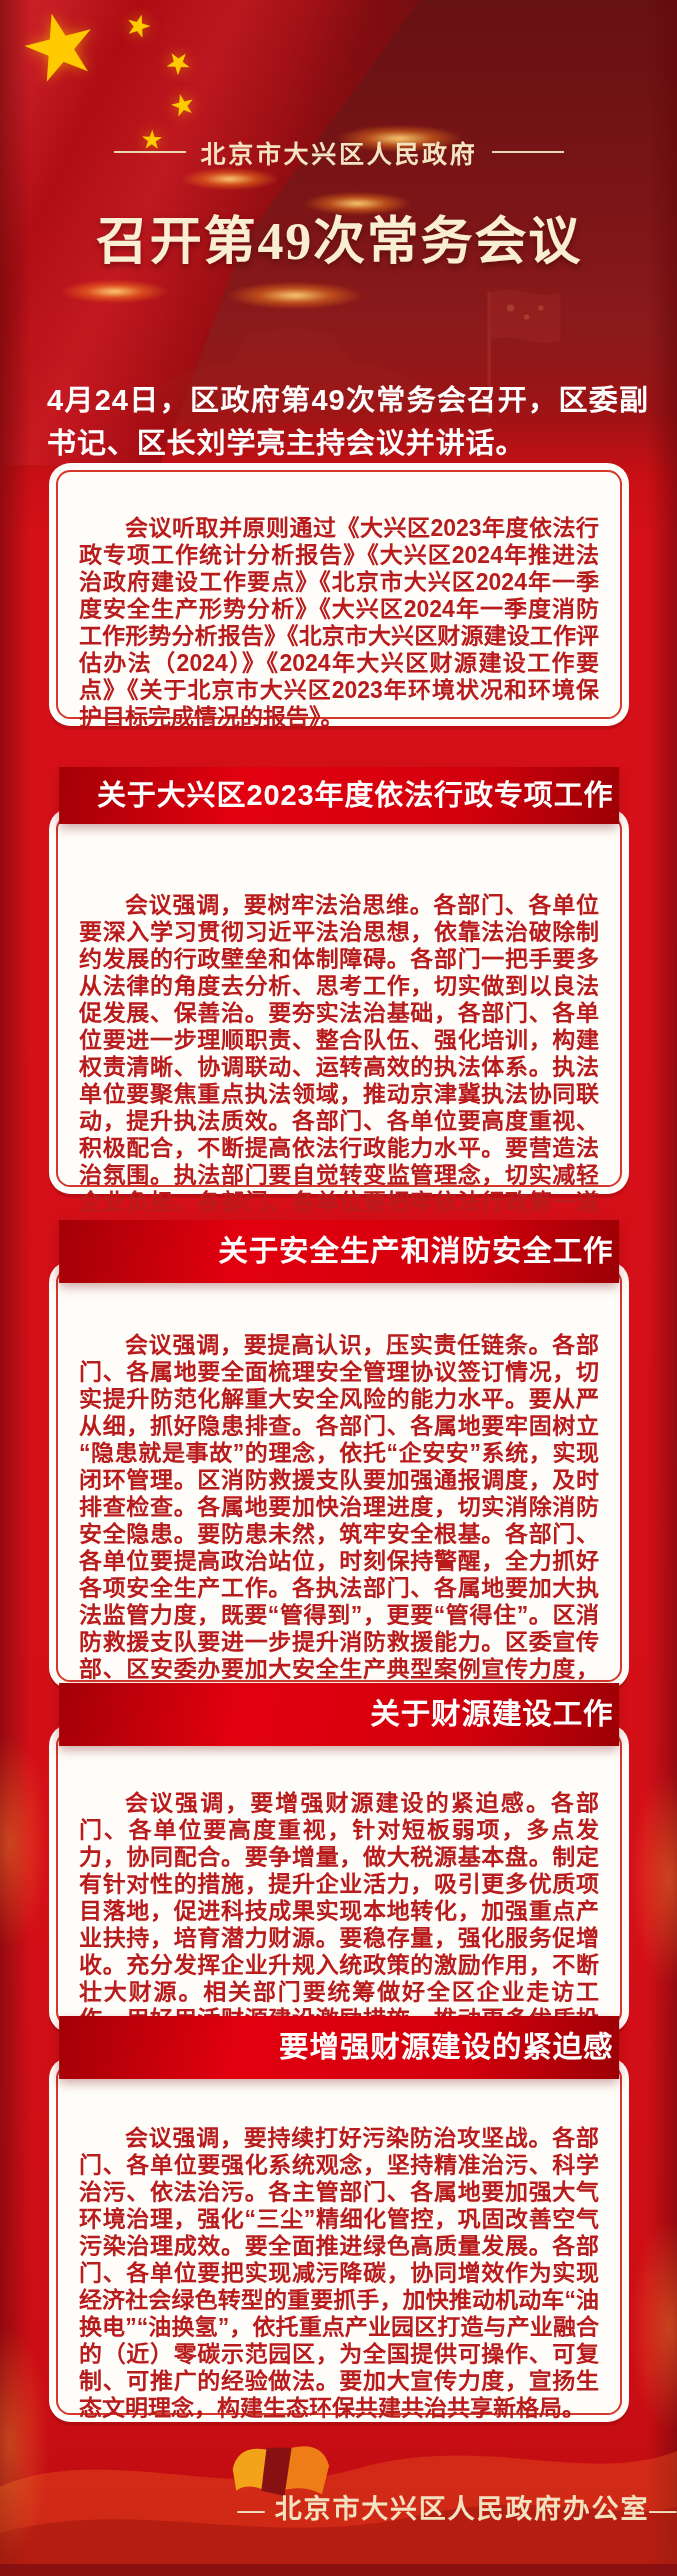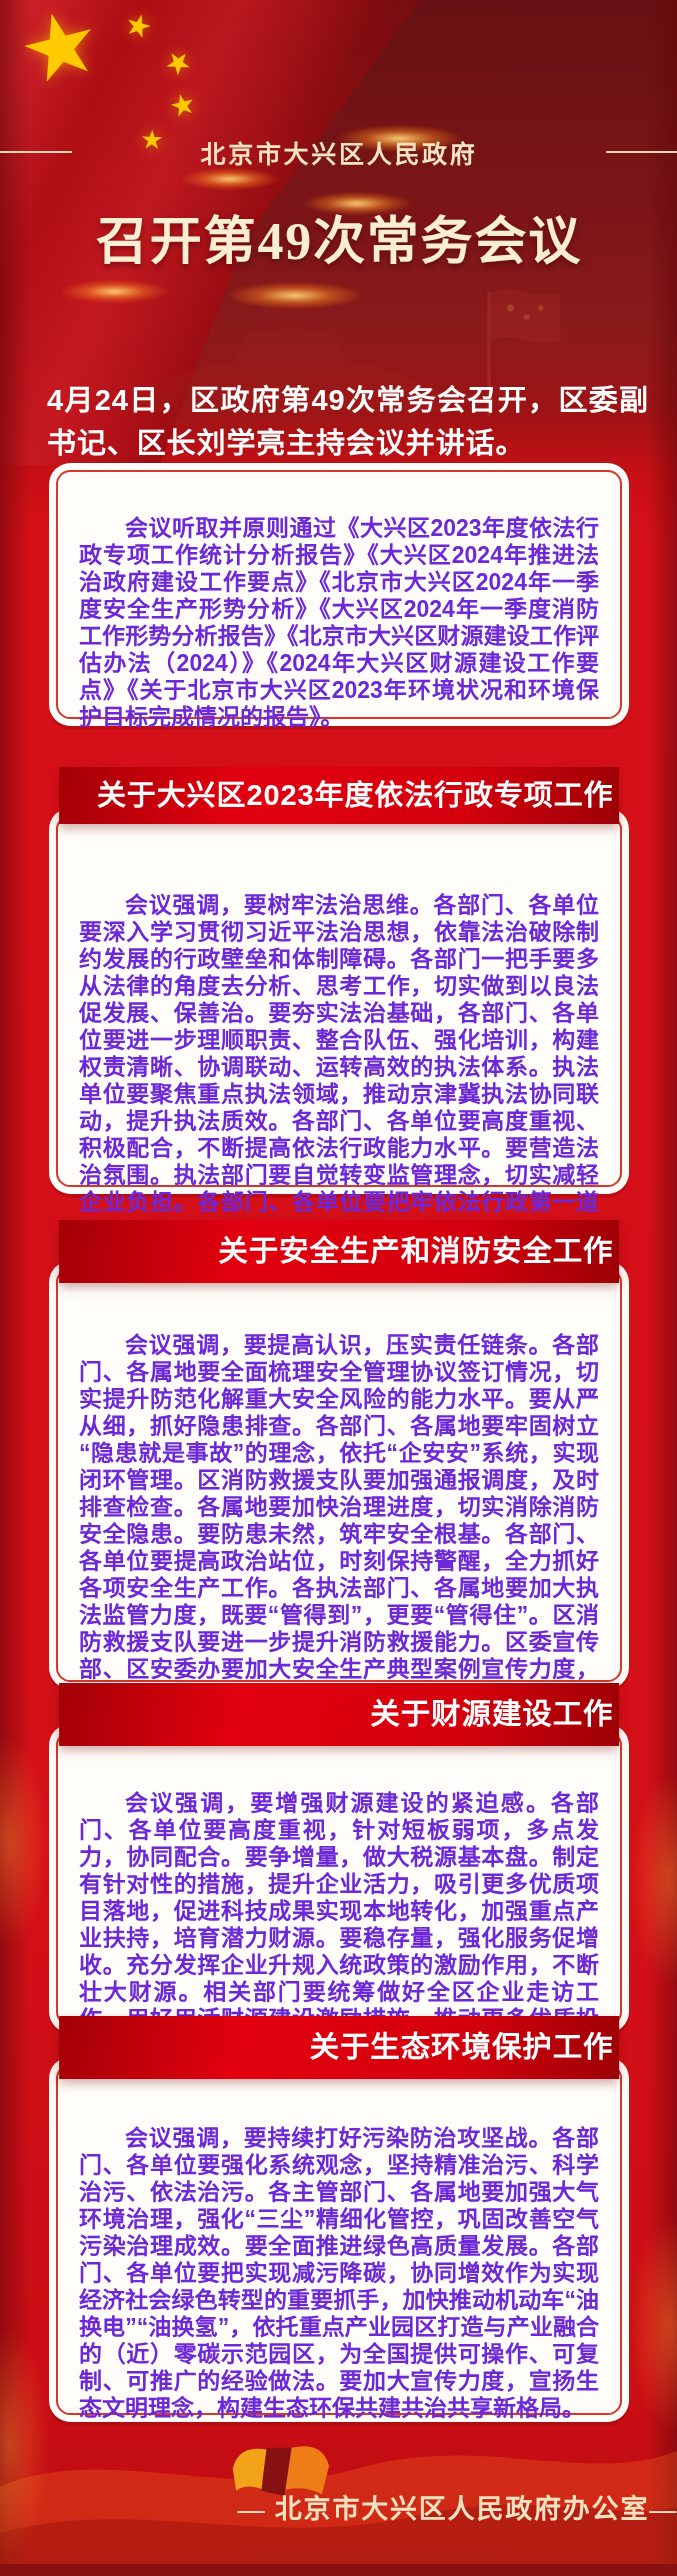--- a/index.html
+++ b/index.html
@@ -22,34 +22,34 @@
   .star-3{left:170px;top:91px;font-size:29px;transform:rotate(58deg);}
   .star-4{left:141px;top:127px;font-size:26px;transform:rotate(74deg);}
   .flare{position:absolute;z-index:2;border-radius:50%;filter:blur(0.9px);pointer-events:none;
     background:radial-gradient(ellipse at center,rgba(255,214,120,.95) 0%,rgba(255,140,30,.45) 38%,rgba(255,120,20,0) 72%);}
   .edge-glow{position:absolute;z-index:2;pointer-events:none;
     background:radial-gradient(ellipse at center,rgba(255,150,50,.40) 0%,rgba(255,150,50,0) 70%);}
   .gate-deco{position:absolute;top:267px;left:114px;z-index:1;opacity:.55;}
   .bottom-waves{position:absolute;left:0;bottom:0;z-index:1;}
   .bottom-band{position:absolute;left:0;bottom:0;width:100%;height:12.5px;background:#7f0e10;opacity:.8;z-index:2;}
   
-  .org-row{position:absolute;top:134px;left:0;right:0;z-index:3;display:flex;align-items:center;justify-content:space-between;gap:14.3px;color:#f3e4c2;}
+  .org-row{position:absolute;top:134px;left:0;right:0;z-index:3;display:flex;align-items:center;justify-content:center;gap:14.3px;color:#f3e4c2;}
   .org-rule{width:72px;height:1.8px;background:#ead8b4;}
   .org-title{font-family:"Liberation Serif","DejaVu Serif",serif;font-size:25px;font-weight:700;letter-spacing:2.7px;}
   .main-title{position:absolute;top:199px;left:0;width:100%;z-index:3;text-align:center;
     font-family:"Liberation Serif","DejaVu Serif",serif;font-weight:700;font-size:52px;letter-spacing:1.8px;
     color:#f9eed2;text-shadow:0 2.7px 6.3px rgba(60,0,0,.5);}
   .intro{position:absolute;top:379px;left:47px;right:29px;z-index:3;color:#ffffff;
     font-size:29px;line-height:43px;font-weight:600;letter-spacing:0.9px;text-align:justify;}
   
   .card{position:absolute;left:49px;width:580px;background:#fffdf9;border-radius:21.5px;z-index:4;overflow:visible;
     box-shadow:0 3.6px 0 rgba(140,8,8,.35);}
   .card::before{content:"";position:absolute;inset:7.2px;border:2.7px solid #d5372b;border-radius:14.3px;pointer-events:none;}
   .card-body{position:relative;z-index:1;padding:27px 30px 19.7px;font-size:23px;line-height:27px;font-weight:700;
-    color:#6d28d9;text-align:justify;text-indent:2em;overflow:hidden;}
+    color:#b91c1c;text-align:justify;text-indent:2em;overflow:hidden;}
   .banner{position:absolute;left:50%;transform:translateX(-50%);top:-41px;width:549px;z-index:5;
     background:linear-gradient(100deg,#a30006 0%,#e2000f 32%,#d4000d 72%,#9c0005 100%);
     color:#ffffff;font-weight:700;text-align:right;letter-spacing:0.9px;
     box-shadow:0 5.4px 10.7px rgba(110,0,0,.35);}
   .banner-single{padding:13.4px 5.4px;font-size:29.5px;line-height:36px;}
   .banner-double{padding:8px 5.4px;font-size:29px;line-height:41px;}
   #card-report{top:463px;height:263px;}  #card-report .card-body{padding-top:29px;height:215px;}
   #card-law{top:808px;height:386px;}     #card-law .card-body{padding-top:61px;height:306px;}
   #card-safety{top:1261px;height:428px;} #card-safety .card-body{padding-top:48px;height:360px;}
   #card-finance{top:1724px;height:309px;}#card-finance .card-body{padding-top:43px;height:246px;}
@@ -121,21 +121,21 @@
     <div class="banner banner-single">关于安全生产和消防安全工作</div>
     <p class="card-body">会议强调，要提高认识，压实责任链条。各部门、各属地要全面梳理安全管理协议签订情况，切实提升防范化解重大安全风险的能力水平。要从严从细，抓好隐患排查。各部门、各属地要牢固树立“隐患就是事故”的理念，依托“企安安”系统，实现闭环管理。区消防救援支队要加强通报调度，及时排查检查。各属地要加快治理进度，切实消除消防安全隐患。要防患未然，筑牢安全根基。各部门、各单位要提高政治站位，时刻保持警醒，全力抓好各项安全生产工作。各执法部门、各属地要加大执法监管力度，既要“管得到”，更要“管得住”。区消防救援支队要进一步提升消防救援能力。区委宣传部、区安委办要加大安全生产典型案例宣传力度，切实提升人民群众的安全意识和应急能力。要做好各项防汛准备工作，在上汛前完成“清管行动”。</p>
   </section>
 
   <section class="card" id="card-finance">
     <div class="banner banner-single">关于财源建设工作</div>
     <p class="card-body">会议强调，要增强财源建设的紧迫感。各部门、各单位要高度重视，针对短板弱项，多点发力，协同配合。要争增量，做大税源基本盘。制定有针对性的措施，提升企业活力，吸引更多优质项目落地，促进科技成果实现本地转化，加强重点产业扶持，培育潜力财源。要稳存量，强化服务促增收。充分发挥企业升规入统政策的激励作用，不断壮大财源。相关部门要统筹做好全区企业走访工作，用好用活财源建设激励措施，推动更多优质投资项目在大兴落地。</p>
   </section>
 
   <section class="card" id="card-env">
-    <div class="banner banner-single">关于生态环境保护工作</div>
+    <div class="banner banner-single">要增强财源建设的紧迫感</div>
     <p class="card-body">会议强调，要持续打好污染防治攻坚战。各部门、各单位要强化系统观念，坚持精准治污、科学治污、依法治污。各主管部门、各属地要加强大气环境治理，强化“三尘”精细化管控，巩固改善空气污染治理成效。要全面推进绿色高质量发展。各部门、各单位要把实现减污降碳，协同增效作为实现经济社会绿色转型的重要抓手，加快推动机动车“油换电”“油换氢”，依托重点产业园区打造与产业融合的（近）零碳示范园区，为全国提供可操作、可复制、可推广的经验做法。要加大宣传力度，宣扬生态文明理念，构建生态环保共建共治共享新格局。</p>
   </section>
 
   <svg class="footer-emblem" width="116" height="72" viewBox="0 0 130 80">
     <path d="M12 38 Q18 10 50 16 L62 22 L54 64 Q30 52 16 62 Z" fill="#f2a319"></path>
     <path d="M62 22 L78 14 Q112 6 120 34 L112 66 Q88 54 62 64 Z" fill="#ef7d17"></path>
     <path d="M50 14 L78 14 L70 68 L44 62 Z" fill="#871012"></path>
   </svg>
   <div class="footer-sign">— 北京市大兴区人民政府办公室—</div>
 

